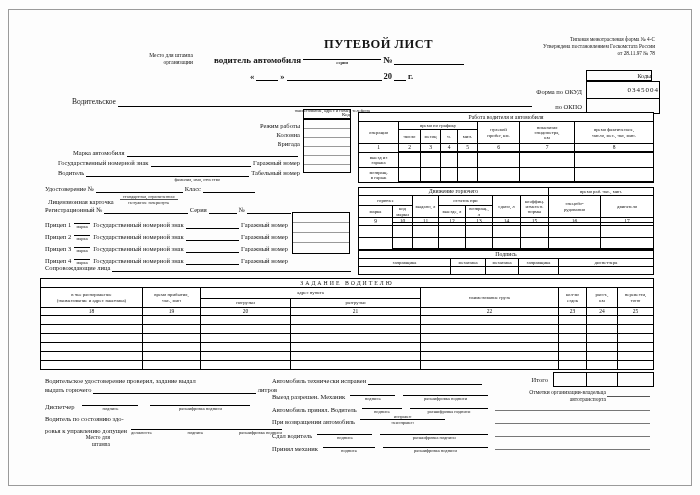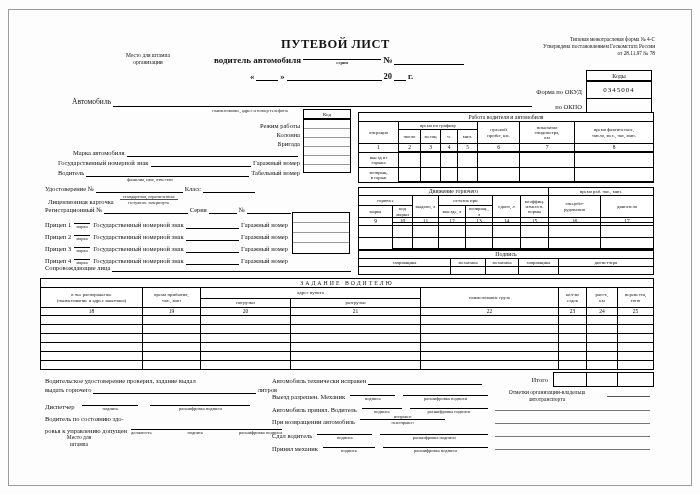--- a/index.html
+++ b/index.html
@@ -2,21 +2,21 @@
 <html><head>
 <meta charset="utf-8">
 <style>
 *{margin:0;padding:0;box-sizing:border-box}
 html,body{width:700px;height:495px}
 body{position:relative;background:#fdfdfd;font-family:"Liberation Serif",serif;color:#141414;overflow:hidden}
 .frame{position:absolute;left:8px;top:9px;width:684px;height:477px;border:1px solid #9a9a9a}
 .abs{position:absolute}
 .nw{white-space:nowrap}
 .row{display:flex;align-items:flex-end}
-.c{text-align:center}.r{text-align:right}
+.c{text-align:right}.r{text-align:right}
 .pre{white-space:pre-line}
 .b{font-weight:bold}
 .f75{font-size:7.5px;line-height:1.15}
 .f65{font-size:6.5px;line-height:1.2}
 .f55{font-size:5.5px;line-height:1.2}
 .f45{font-size:4.5px;line-height:1.15;color:#222}
 .u{display:inline-block;border-bottom:1px solid #000;height:7px;margin:0 2px}
 .stack{display:inline-flex;flex-direction:column;align-items:center}
 .hintrow{display:flex;justify-content:space-between;width:100%}
 table{border-collapse:collapse;table-layout:fixed;position:absolute;background:#fff}
@@ -56,28 +56,28 @@
     <span>г.</span>
 </div>
 
 <div class="abs r" style="left:430px;top:36px;width:225px;font-size:5.3px;line-height:1.3">
   <div>Типовая межотраслевая форма № 4-С</div>
   <div>Утверждена постановлением Госкомстата России</div>
   <div>от 28.11.97 № 78</div>
 </div>
 
 <div class="abs c" style="left:586px;top:70px;width:66px;height:11px;border:0.8px solid #000;font-size:6px;line-height:10px">Коды</div>
-<div class="abs box" style="left:586px;top:81px;width:66px;height:33px">
+<div class="abs box" style="left:586px;top:81px;width:74px;height:33px">
   <div class="c" style="height:17px;border-bottom:0.8px solid #000;font-size:7px;line-height:16px;letter-spacing:1px">0345004</div>
 </div>
 <div class="abs r f65" style="left:478px;top:88px;width:104px">Форма по ОКУД</div>
 <div class="abs r f65" style="left:478px;top:103px;width:104px">по ОКПО</div>
 
 <div class="abs row nw f75" style="left:72px;top:98px;width:462px">
-  <span>Автомобиль</span>
+  <span>Водительское</span>
     <span class="u" style="flex:1"></span>
 </div>
 <div class="abs c f45" style="left:130px;top:108px;width:240px">наименование, адрес и номер телефона</div>
 
 <div class="abs c" style="left:303px;top:109px;width:48px;height:10px;border:0.8px solid #000;font-size:5px;line-height:9px">Код</div>
 <div class="abs box" style="left:303px;top:119px;width:48px;height:54px">
   <div class="inr" style="height:9px"></div>
   <div class="inr" style="height:9px"></div>
   <div class="inr" style="height:9px"></div>
   <div class="inr" style="height:9px"></div>

